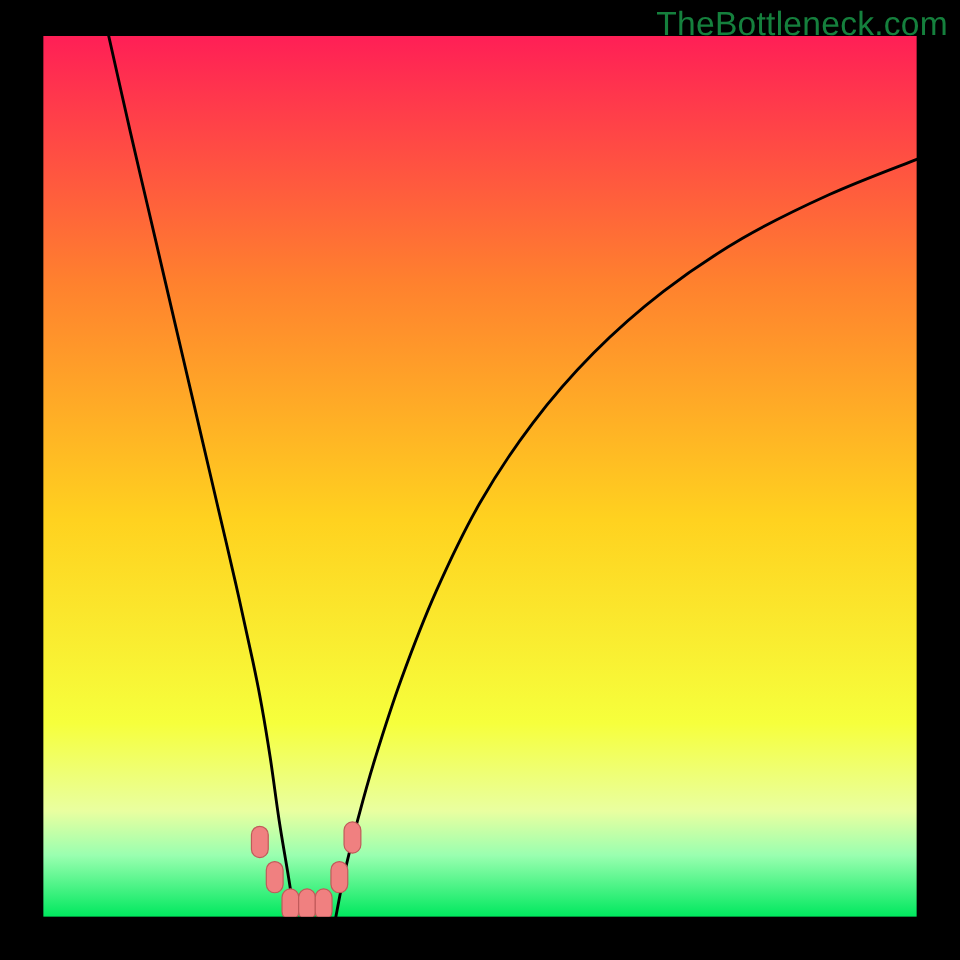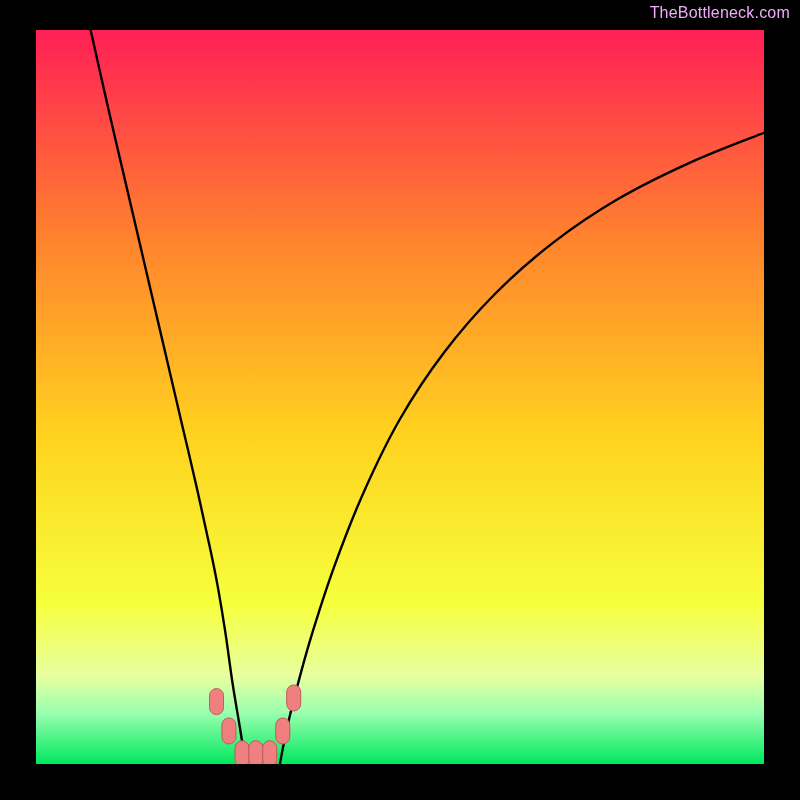--- a/index.html
+++ b/index.html
@@ -1,17 +1,17 @@
 <!DOCTYPE html>
 <html><head>
 <meta charset="utf-8">
 <style>
   html,body{margin:0;padding:0;width:800px;height:800px;background:#000;overflow:hidden;font-family:Arial,Helvetica,sans-serif}
   .frame{position:relative;width:800px;height:800px;background:#000}
-  .watermark{position:absolute;top:4px;right:10px;z-index:10;color:#f0abfc;font-size:16px;font-weight:400;letter-spacing:0.2px}
+  .watermark{position:absolute;top:4px;right:10px;z-index:10;color:#15803d;font-size:28px;font-weight:400;letter-spacing:0.2px}
   svg{display:block}
 </style>
 </head>
 <body>
 <div class="frame">
 
   <div class="watermark">TheBottleneck.com</div>
   <svg id="chart-svg" width="800" height="800" viewBox="0 0 800 800">
       <defs>
         <linearGradient id="bg-grad" x1="0" y1="0" x2="0" y2="1">

